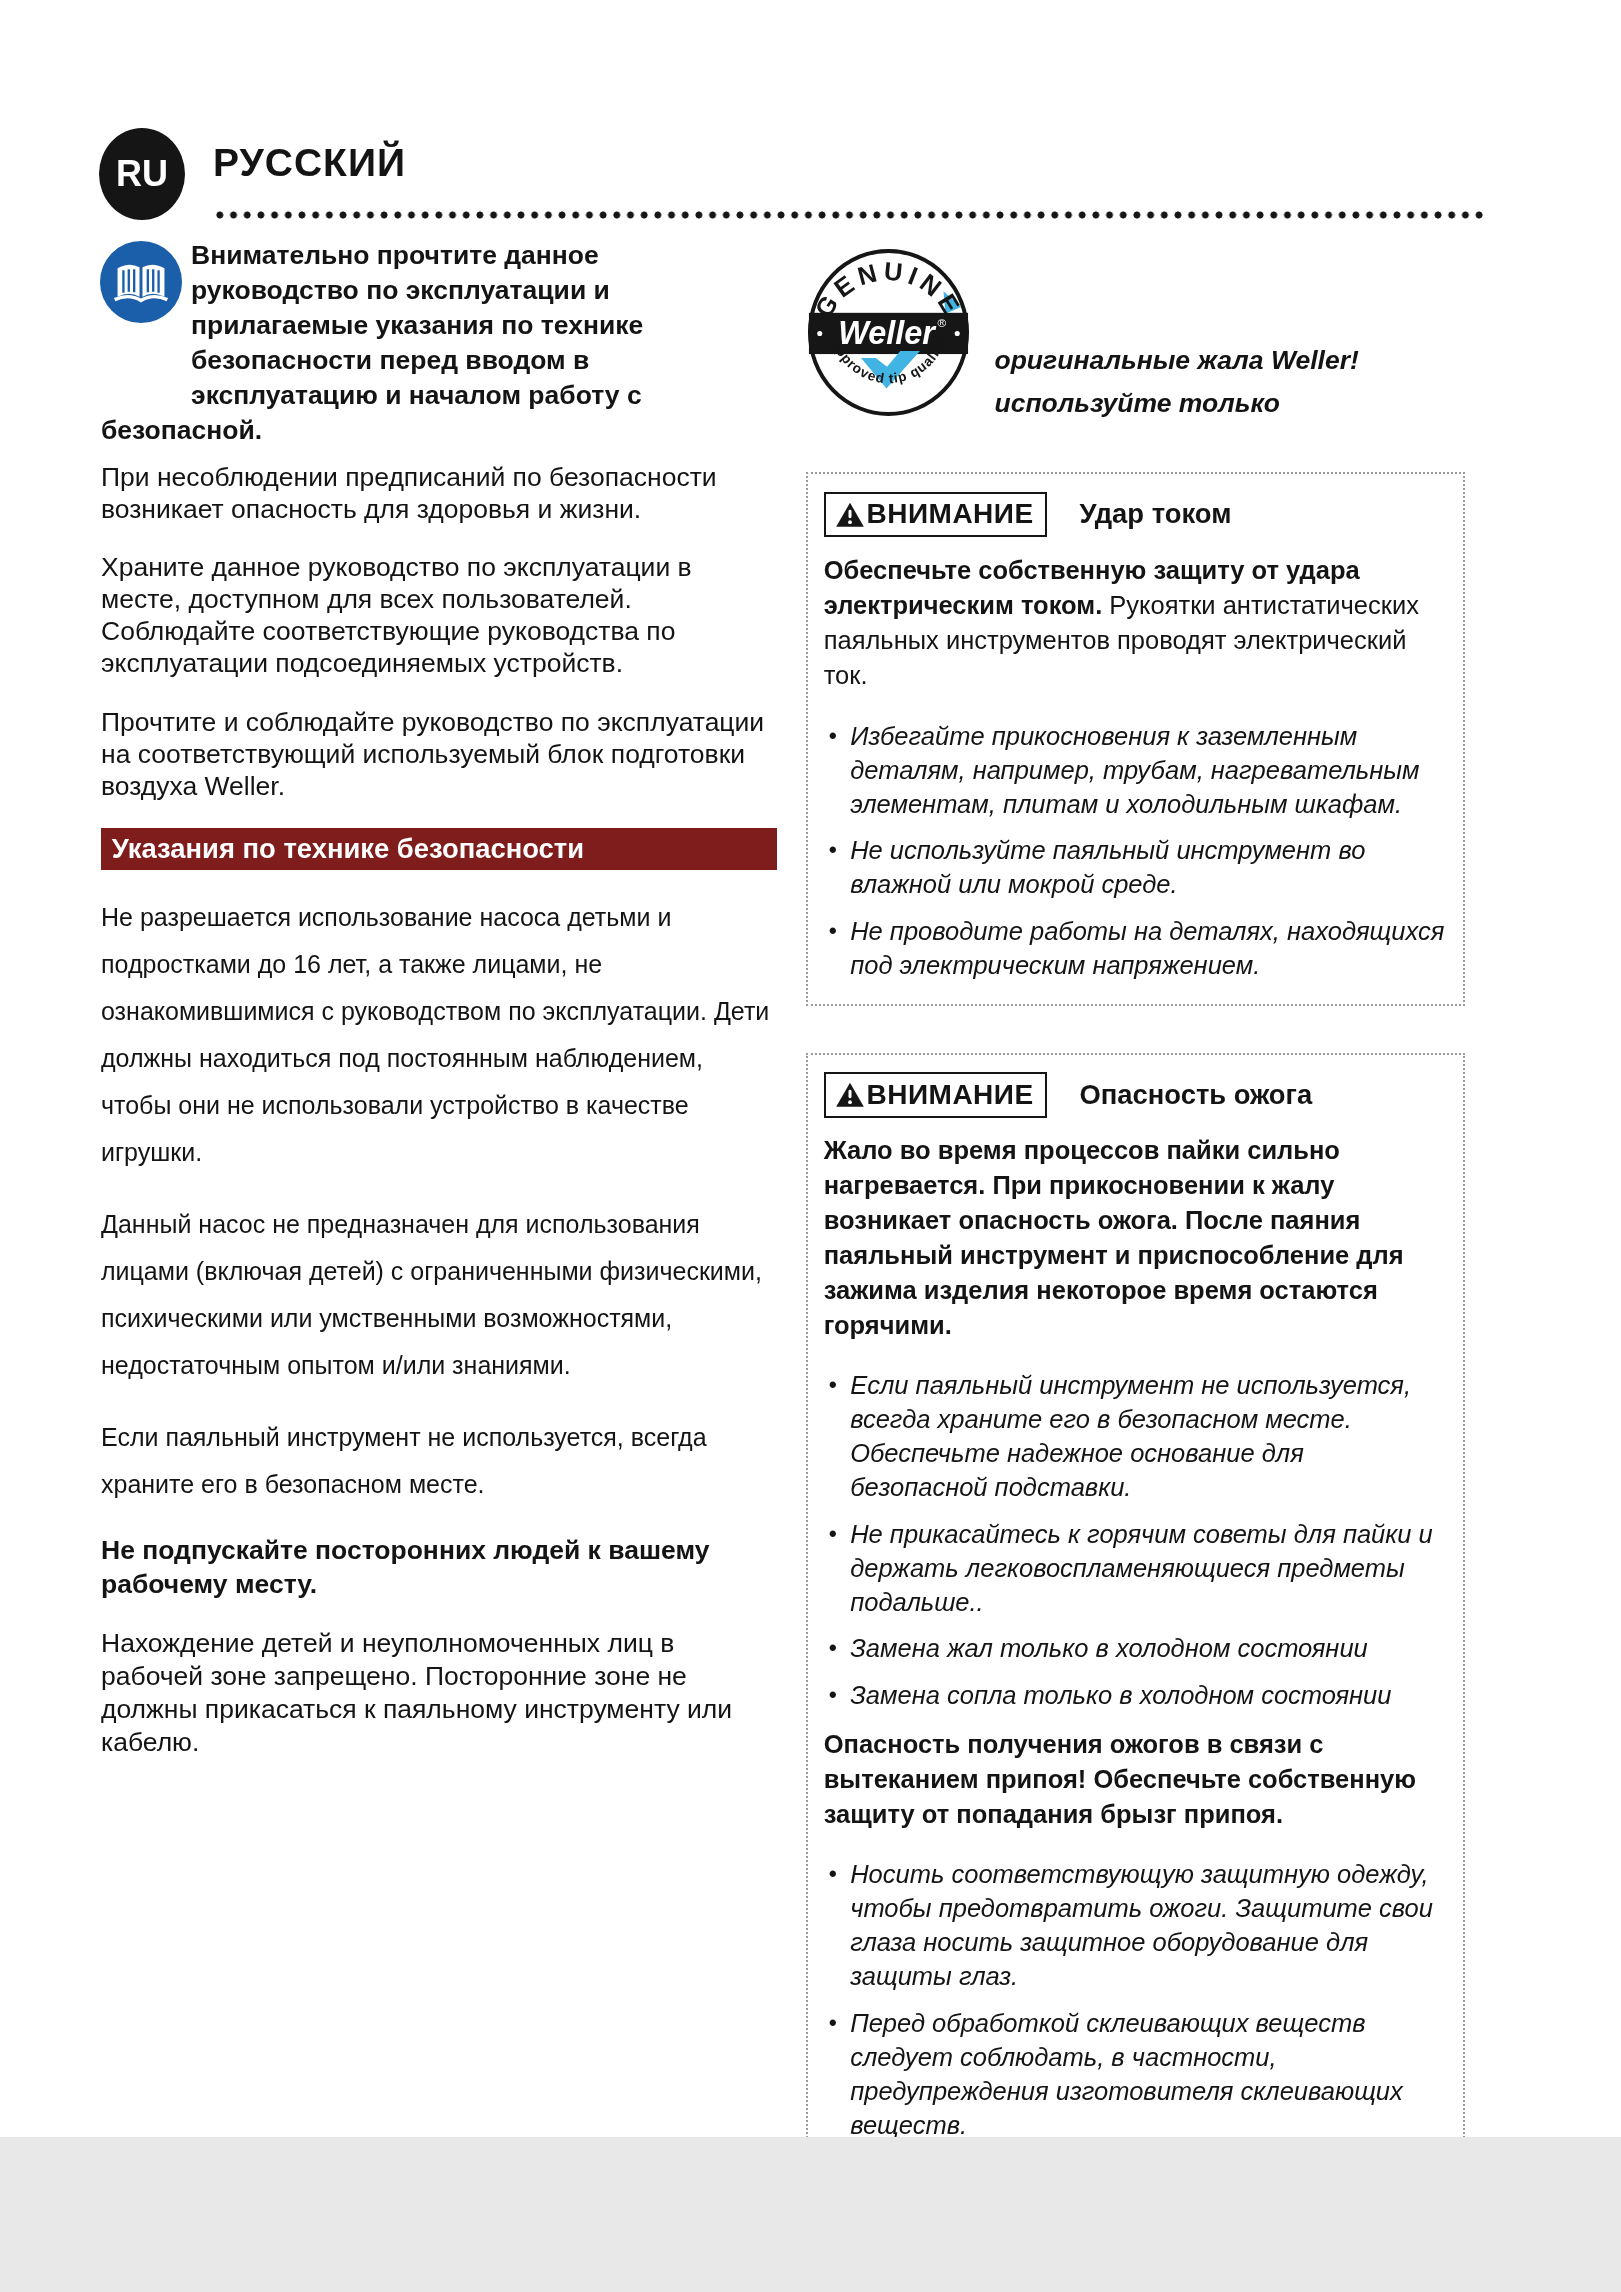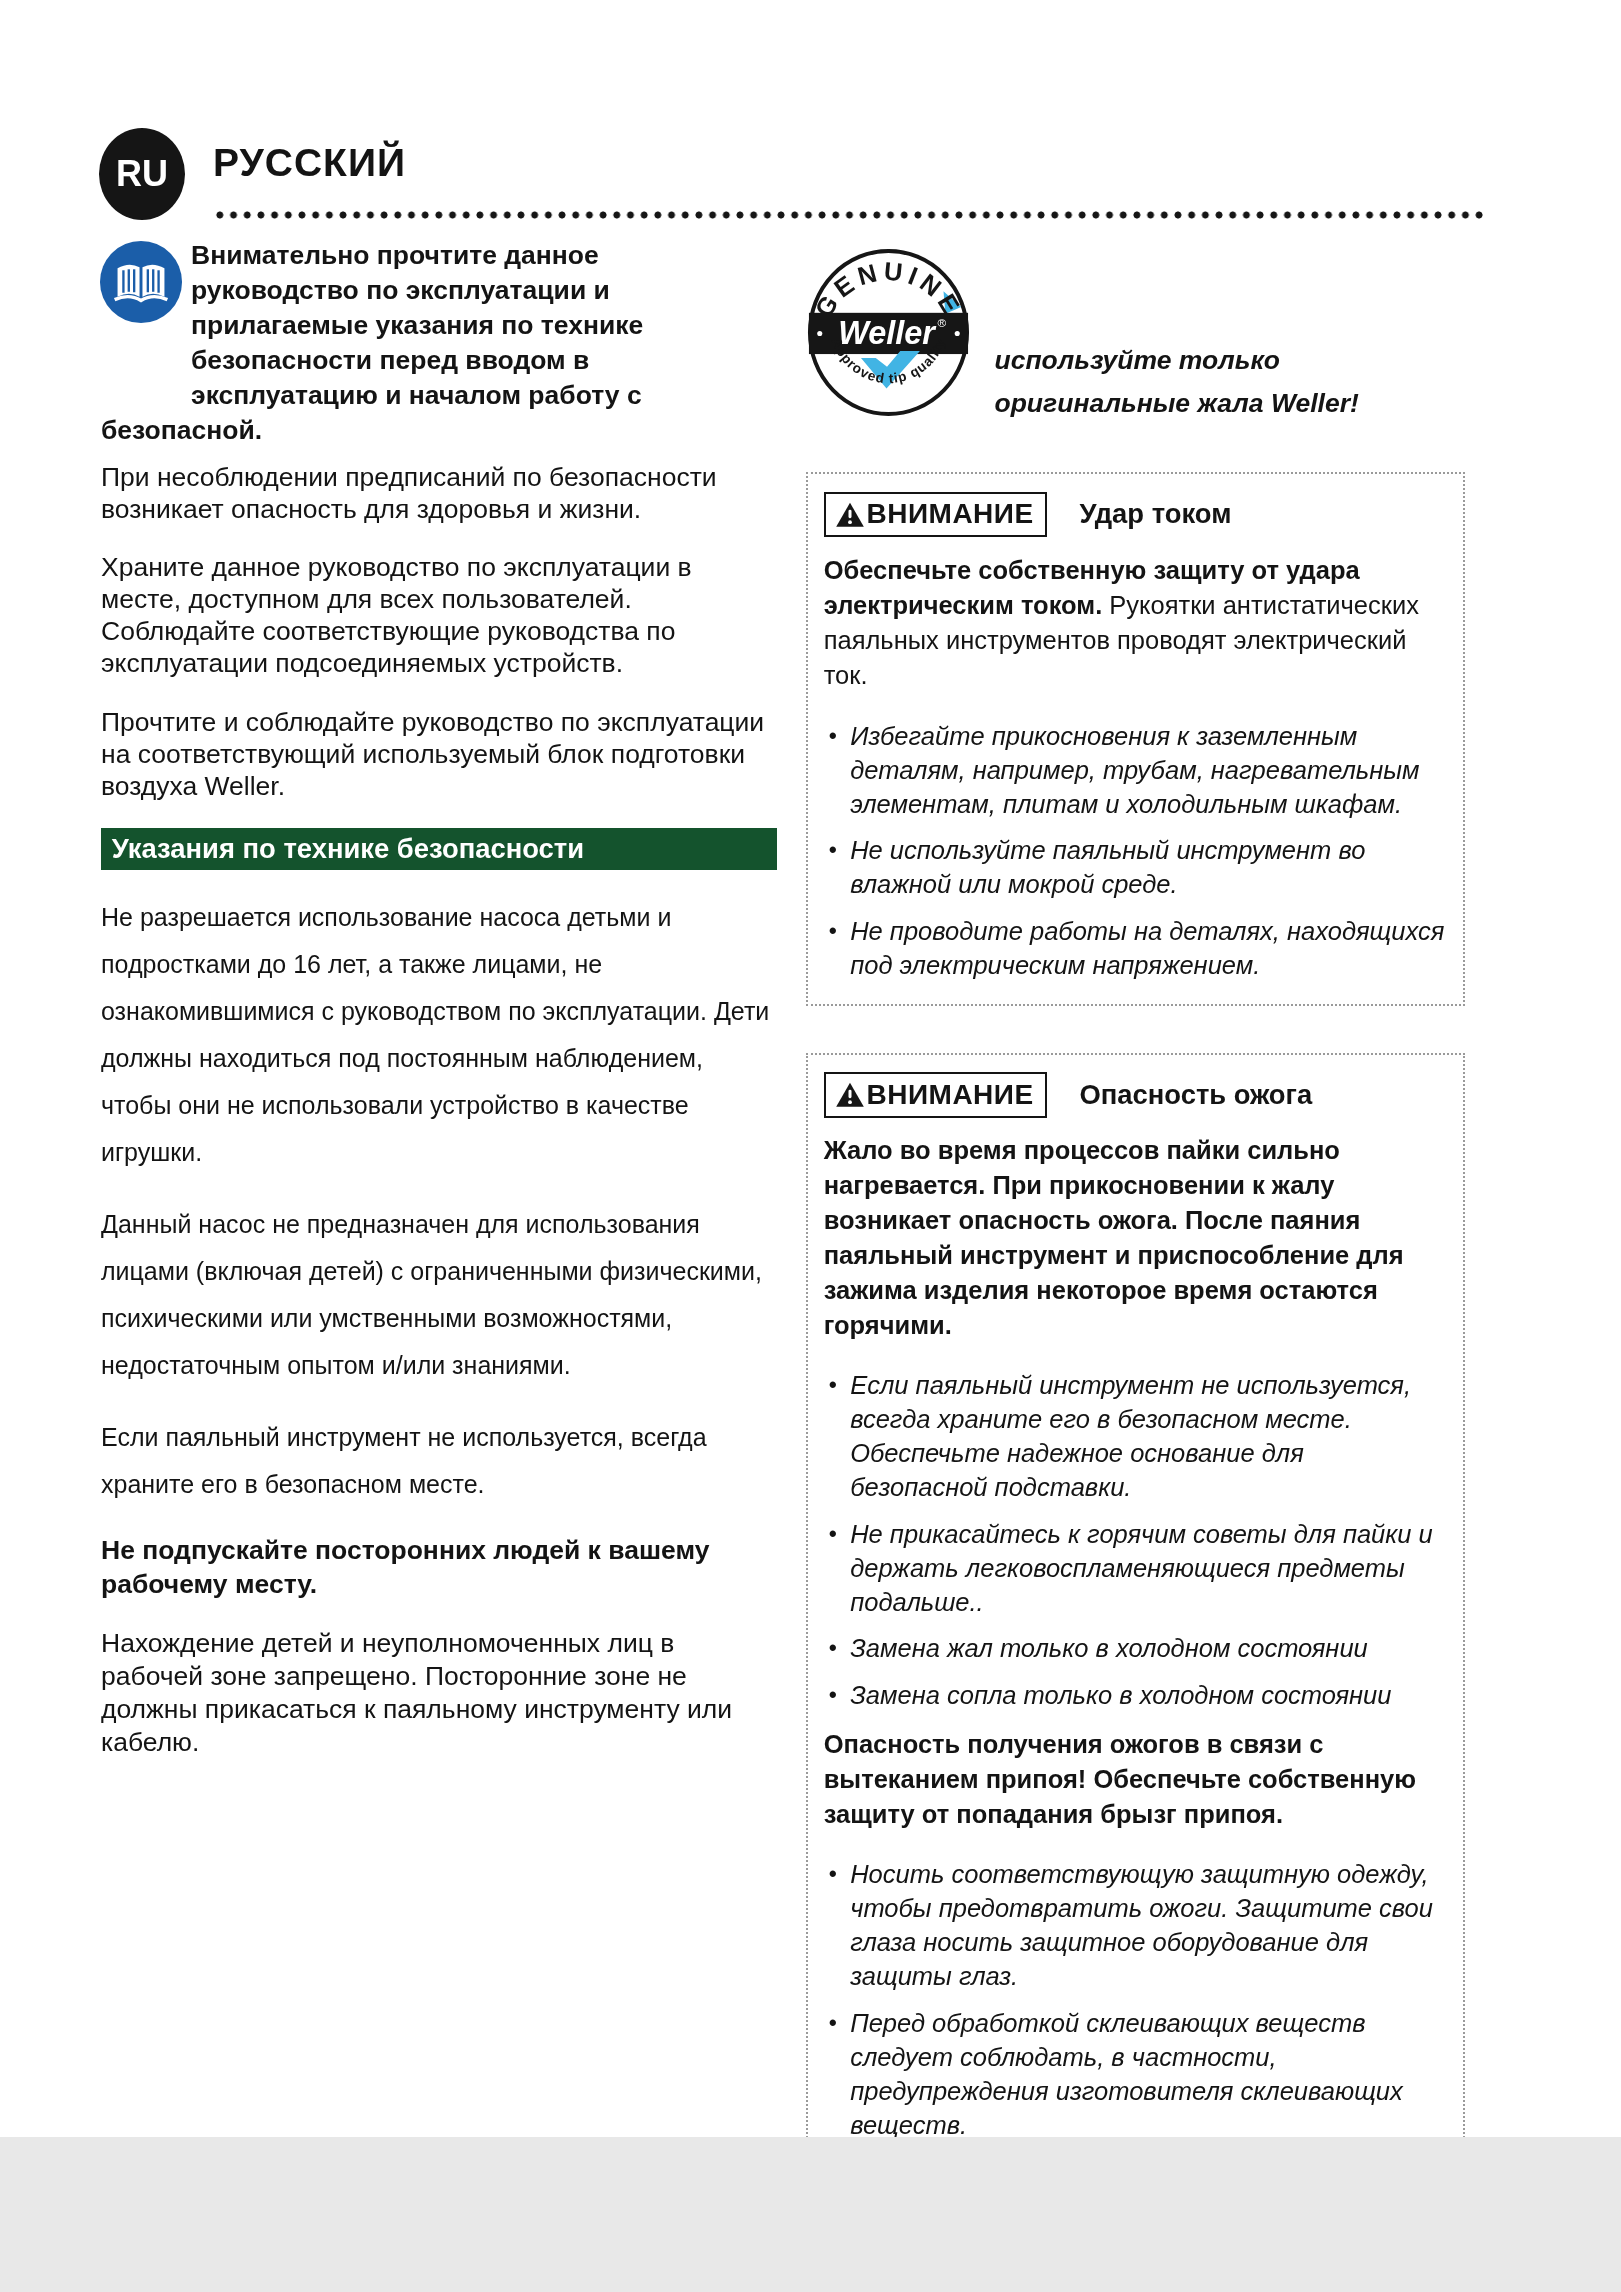--- a/index.html
+++ b/index.html
@@ -32,21 +32,21 @@
   .left-col{position:absolute;left:101px;top:238px;width:676px;}
   .right-col{position:absolute;left:806px;top:248px;width:659px;}
 
   
   .intro{position:relative;}
   .book-icon{position:absolute;left:-2px;top:2px;width:84px;height:84px;}
   .intro-wrapped{margin-left:90px;max-width:547px;font-weight:bold;font-size:26.5px;line-height:35px;}
   .intro-tail{font-weight:bold;font-size:26.5px;line-height:35px;}
   .body-p{font-size:26.5px;line-height:32px;margin-top:12.7px;}
   .section-banner{
-    margin-top:21.6px;height:42px;background:#14532d;color:#ffffff;
+    margin-top:21.6px;height:42px;background:#7f1d1d;color:#ffffff;
     font-size:27.4px;font-weight:bold;line-height:42px;padding-left:10.8px;
   }
   .large-p{font-size:25px;line-height:47px;margin-top:23.5px;}
   .bold-note{font-size:26.5px;font-weight:bold;line-height:34px;margin-top:17.6px;}
   .closing{font-size:26.5px;line-height:33px;margin-top:13.7px;}
 
   
   .logo-row{display:flex;align-items:flex-start;}
   .genuine-logo{width:165px;height:169px;flex:0 0 auto;}
   .genuine-note{margin-left:23.5px;margin-top:91px;
@@ -142,22 +142,22 @@
           <circle cx="154" cy="87" r="2.6" fill="#ffffff"></circle>
           <text x="82" y="98" text-anchor="middle" fill="#ffffff" font-family="Liberation Sans, sans-serif" font-size="33" font-weight="bold" font-style="italic">Weller</text>
           <text x="134" y="80" fill="#ffffff" font-family="Liberation Sans, sans-serif" font-size="12">®</text>
           <path d="M56 112 L82 143 L116 105 L96 105 L82.5 121 L71 112 Z" fill="#41b4e4"></path>
           <text font-family="Liberation Sans, sans-serif" font-size="14" font-weight="bold" letter-spacing="1" fill="#161616">
             <textPath href="#arcBot" startOffset="50%" text-anchor="middle">Approved tip quality</textPath>
           </text>
         </svg>
       </span>
       <div class="genuine-note">
+        <div>оригинальные жала Weller!</div>
         <div>используйте только</div>
-        <div>оригинальные жала Weller!</div>
       </div>
     </div>
 
     <div class="warning-box">
       <div class="warn-head">
         <span class="warn-chip">
           <svg viewBox="0 0 30 27" xmlns="http://www.w3.org/2000/svg">
             <path d="M15 1.5 L28.8 25.5 H1.2 Z" fill="#161616"></path>
             <rect x="13.5" y="8.5" width="3" height="8.5" rx="1.4" fill="#ffffff"></rect>
             <circle cx="15" cy="21" r="1.9" fill="#ffffff"></circle>

